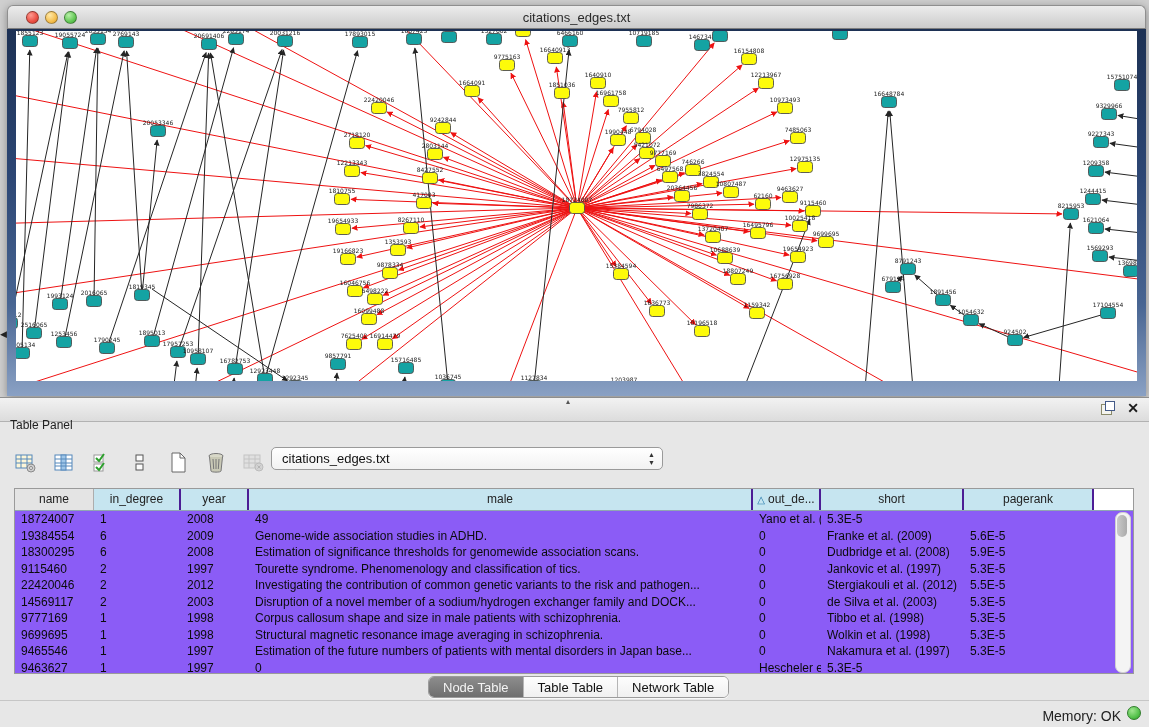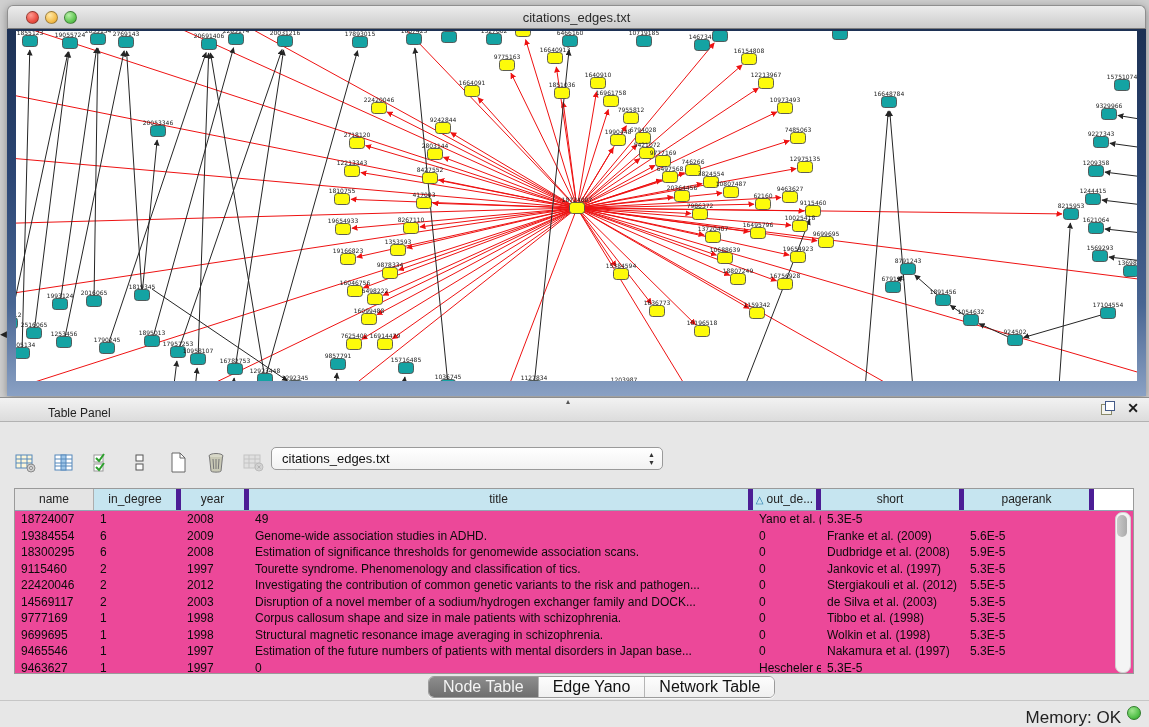--- a/index.html
+++ b/index.html
@@ -20,64 +20,64 @@
   .tl-green{left:56px;background:radial-gradient(circle at 35% 30%,#b8f0a8,#63c856 60%,#3f9e35);}
   .view-frame{height:367px;box-sizing:border-box;padding:2px 9px 15px 9px;
     background:linear-gradient(180deg,#1d3154 0%,#2c4674 35%,#44639а 70%,#8aa1c4 100%);
     background:linear-gradient(180deg,#1d3154 0%,#2c4674 40%,#486592 75%,#8aa1c4 100%);}
   .graph-canvas{width:1121px;height:350px;background:#ffffff;display:block;}
   .left-collapse-arrow{position:absolute;left:0px;top:330px;font-size:9px;color:#222;line-height:9px;}
 
   
   .table-panel{position:absolute;left:0;top:397px;width:1149px;height:330px;background:#e7e7e7;border-top:1px solid #8e8e8e;}
   .panel-titlebar{position:relative;height:23px;background:linear-gradient(#f2f2f2,#dcdcdc);border-bottom:1px solid #b2b2b2;}
-  .panel-title{position:absolute;left:10px;top:8px;font-size:12px;color:#222;margin-left:38px;}
+  .panel-title{position:absolute;left:10px;top:20px;font-size:12px;color:#222;}
   .grip-arrow{position:absolute;left:566px;top:-1px;font-size:8px;color:#555;}
   .panel-actions{position:absolute;right:10px;top:3px;display:flex;gap:12px;align-items:center;}
   .float-icon{width:14px;height:14px;position:relative;display:inline-block;}
   .float-icon .sq1{position:absolute;left:0;bottom:0;width:9px;height:9px;border:1px solid #8a8a6a;background:#f4f4ее;background:#f4f4ee;}
   .float-icon .sq2{position:absolute;right:0;top:0;width:8px;height:8px;border:1px solid #445a88;background:#fff;}
   .close-x{font-size:14px;font-weight:bold;color:#1a1a1a;line-height:14px;cursor:default;}
 
   
   .toolbar{position:absolute;left:14px;top:47px;height:36px;display:flex;align-items:center;gap:14px;}
   .tb-icon{width:24px;height:24px;display:flex;align-items:center;justify-content:center;}
   .fx-label{font-size:14px;font-style:italic;font-weight:bold;color:#111;font-family:"Liberation Serif",serif;}
   .combo{position:absolute;left:271px;top:49px;width:392px;height:23px;box-sizing:border-box;
     border:1px solid #9a9a9a;border-radius:5px;background:linear-gradient(#ffffff,#f2f2f2);
     font-size:13px;color:#111;display:flex;align-items:center;padding-left:10px;}
   .combo .arrows{position:absolute;right:7px;top:3px;display:flex;flex-direction:column;line-height:8px;font-size:7px;color:#333;}
 
   
-  .dtable{position:absolute;left:14px;top:90px;width:1120px;height:186px;background:#ec4899;border:1px solid #9a9a9a;box-sizing:border-box;}
+  .dtable{position:absolute;left:14px;top:90px;width:1120px;height:186px;background:#8b5cf6;border:1px solid #9a9a9a;box-sizing:border-box;}
   .hdr,.row{display:grid;grid-template-columns:79px 87px 68px 504px 68px 143px 130px 1fr;}
   .hdr{height:21px;border-bottom:1px solid #8fa6b2;}
   .hcell{box-sizing:border-box;font-size:12px;color:#222;text-align:center;line-height:20px;
-    background:#c6e5f0;border-right:5px solid #4c1d95;overflow:hidden;white-space:nowrap;}
+    background:#c6e5f0;border-right:2px solid #4c1d95;overflow:hidden;white-space:nowrap;}
   .hcell.gray{background:#e4e4e4;border-right:1px solid #adadad;}
   .hcell.last{border-right:none;background:#fff;}
   .sort-tri{color:#2277aa;font-size:10px;margin-right:3px;}
   .tbody{position:relative;}
   .row{height:16.5px;}
   .cell{box-sizing:border-box;font-size:12px;color:#0b0b0b;padding:0 4px 0 6px;white-space:nowrap;overflow:hidden;line-height:16px;}
   .vscroll{position:absolute;right:2px;top:23px;width:14px;height:159px;background:#f4f4f4;border:1px solid #d0d0d0;border-radius:7px;}
   .vthumb{position:absolute;left:1px;top:2px;width:10px;height:22px;background:linear-gradient(90deg,#c9c9c9,#ababab);border-radius:6px;}
 
   
   .tabbar{position:absolute;left:0;top:276px;width:1149px;height:26px;}
   .seg{position:absolute;left:428px;top:2px;height:20px;display:flex;border:1px solid #9b9b9b;border-radius:6px;overflow:hidden;
     background:#fdfdfd;box-shadow:0 1px 0 rgba(255,255,255,.7);}
-  .seg button{appearance:none;border:none;margin:0;height:20px;font-size:16px;font-family:"Liberation Sans",sans-serif;
+  .seg button{appearance:none;border:none;margin:0;height:20px;font-size:13px;font-family:"Liberation Sans",sans-serif;
     background:linear-gradient(#fdfdfd,#f0f0f0);color:#111;border-right:1px solid #b5b5b5;padding:0 14px;}
   .seg button.selected{background:linear-gradient(#8d8d8d,#6f6f6f);color:#f4f4f4;}
   .seg button:last-child{border-right:none;}
 
   
   .statusbar{position:absolute;left:0;top:302px;width:1149px;height:28px;border-top:1px solid #c6c6c6;}
-  .mem{position:absolute;right:28px;top:7px;font-size:17px;color:#222;}
+  .mem{position:absolute;right:28px;top:7px;font-size:14px;color:#222;}
   .mem-dot{position:absolute;right:8px;top:5px;width:14px;height:14px;border-radius:50%;
     background:radial-gradient(circle at 35% 30%,#9fe58f,#4fbf46 65%,#2f8f2a);border:1px solid #2e7d2a;box-sizing:border-box;}
 </style>
 </head>
 <body>
 
 <div id="stage">
 
   <div class="desktop-top">
     <div class="net-window">
@@ -506,21 +506,21 @@
           <span>▲</span>
           <span>▼</span>
         </span>
     </div>
 
     <div class="dtable">
       <div class="hdr" id="thead">
           <div class="hcell gray">name</div>
           <div class="hcell">in_degree</div>
           <div class="hcell">year</div>
-          <div class="hcell">title</div>
+          <div class="hcell">male</div>
           <div class="hcell"><span class="sort-tri">△</span>out_de...</div>
           <div class="hcell">short</div>
           <div class="hcell">pagerank</div>
           <div class="hcell last"></div>
         </div>
       <div class="tbody" id="tbody">
           <div class="row">
             <div class="cell">18724007</div>
             <div class="cell">1</div>
             <div class="cell">2008</div>
@@ -620,21 +620,21 @@
           </div>
         </div>
       <div class="vscroll">
           <div class="vthumb"></div>
         </div>
     </div>
 
     <div class="tabbar">
       <div class="seg" id="segtabs">
           <button class="selected">Node Table</button>
-          <button>Edge Yano</button>
+          <button>Table Table</button>
           <button>Network Table</button>
         </div>
     </div>
 
     <div class="statusbar">
       <span class="mem">Memory: OK</span>
       <span class="mem-dot"></span>
     </div>
   </div>
 </div>

